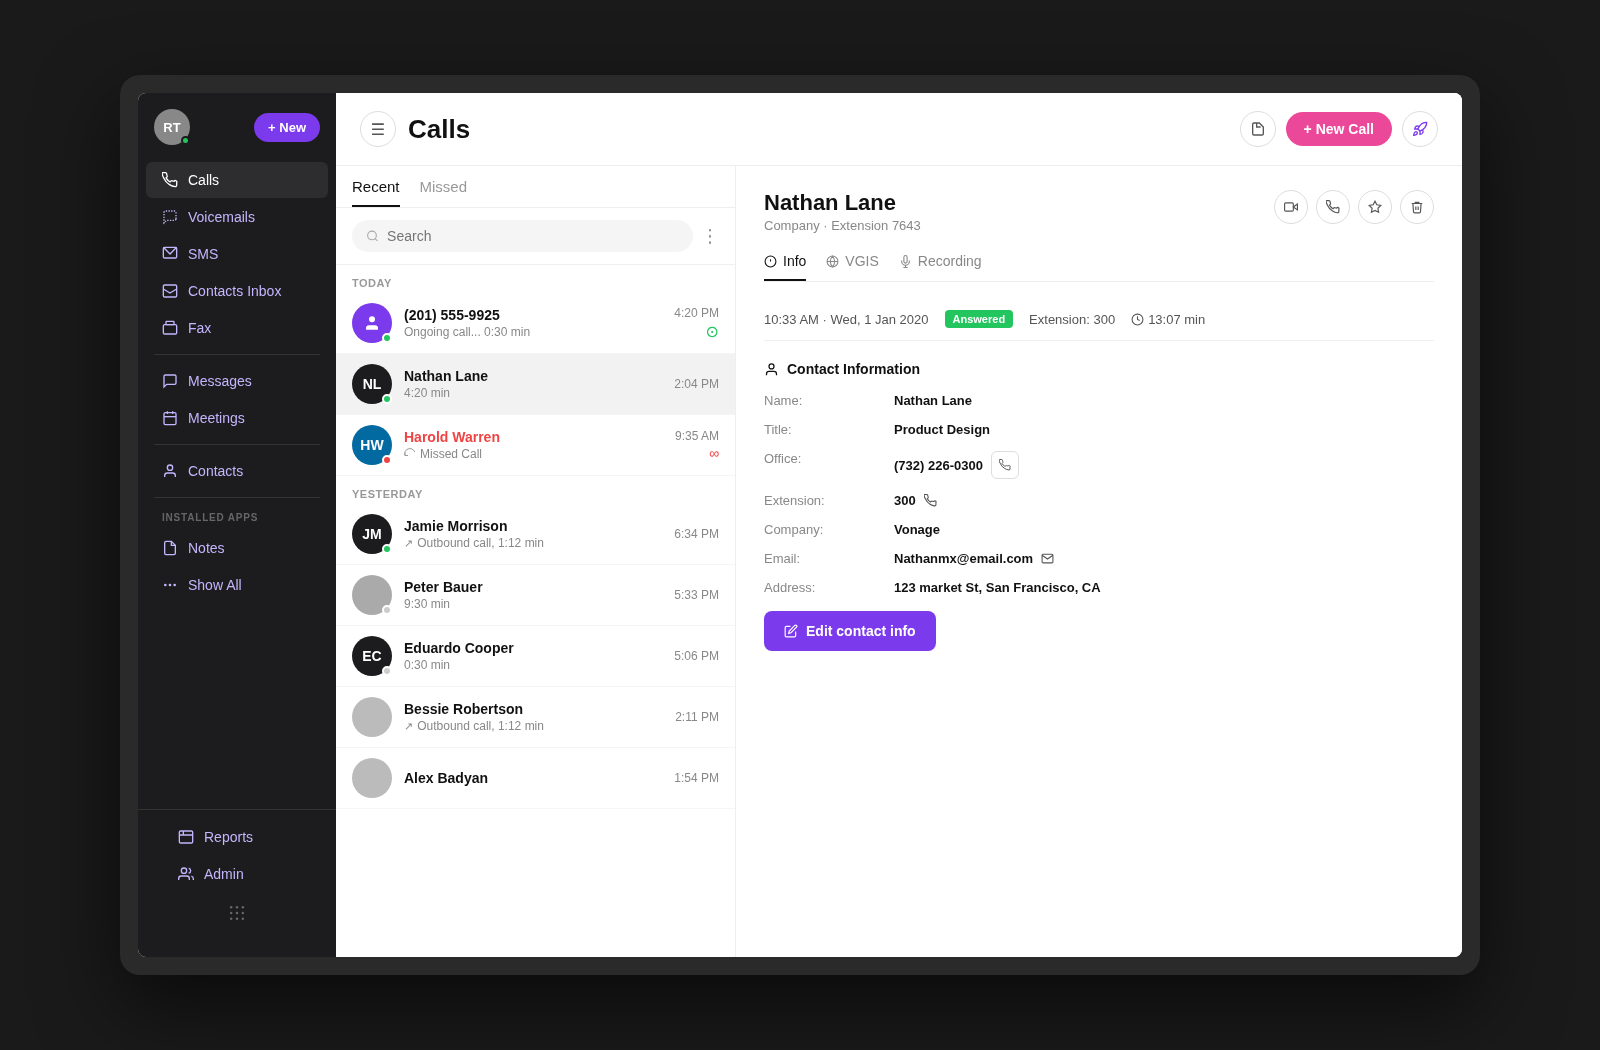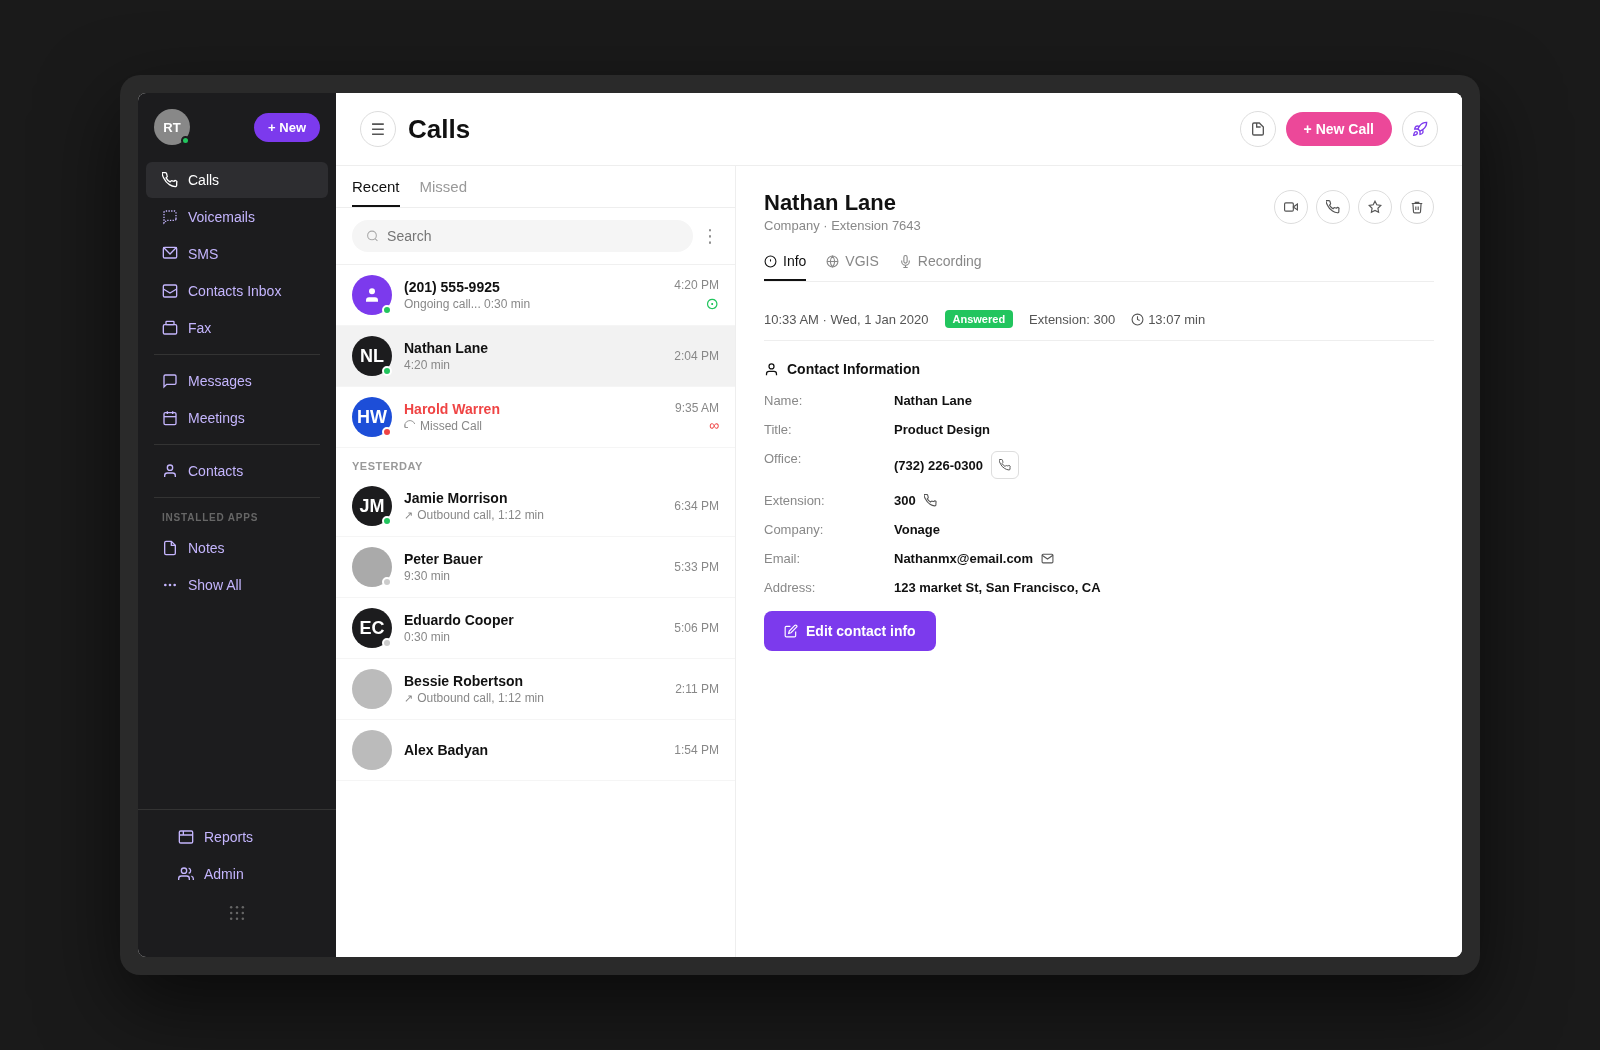--- a/index.html
+++ b/index.html
@@ -221,21 +221,21 @@
       border-bottom: 1px solid #f5f5f5;
     }
     .call-item.active { background: #f2f2f2; }
     .call-avatar {
       width: 40px;
       height: 40px;
       border-radius: 50%;
       display: flex;
       align-items: center;
       justify-content: center;
-      font-size: 18px;
+      font-size: 14px;
       font-weight: 700;
       color: #fff;
       flex-shrink: 0;
       position: relative;
     }
     .call-avatar-dot {
       width: 10px;
       height: 10px;
       border-radius: 50%;
       position: absolute;
@@ -516,20 +516,21 @@
               <svg width="14" height="14" viewBox="0 0 24 24" fill="none" stroke="#aaa" stroke-width="2">
                   <circle cx="11" cy="11" r="8"></circle>
                   <line x1="21" y1="21" x2="16.65" y2="16.65"></line>
                 </svg>
               <input class="search-input" type="text" placeholder="Search" style="">
             </div>
             <span class="more-btn">⋮</span>
           </div>
 
           <div class="calls-scroll">
+            <div class="date-label">TODAY</div>
 
             <div class="call-item">
               <div class="call-avatar" style="background:#7c3aed;">
                 <svg width="18" height="18" viewBox="0 0 24 24" fill="white">
                     <path d="M20 21v-2a4 4 0 00-4-4H8a4 4 0 00-4 4v2"></path>
                     <circle cx="12" cy="7" r="4"></circle>
                   </svg>
                 <span class="call-avatar-dot" style="background:#22c55e;"></span>
               </div>
               <div class="call-info">
@@ -552,21 +553,21 @@
               <div class="call-info">
                 <div class="call-name">Nathan Lane</div>
                 <div class="call-sub">
                   <span>4:20 min</span>
                 </div>
               </div>
               <div class="call-time">2:04 PM</div>
             </div>
 
             <div class="call-item">
-              <div class="call-avatar" style="background:#1d4ed8;">
+              <div class="call-avatar" style="background:#0369a1;">
                 <span>HW</span>
                 <span class="call-avatar-dot" style="background:#ef4444;"></span>
               </div>
               <div class="call-info">
                 <div class="call-name missed">Harold Warren</div>
                 <div class="call-sub">
                   <svg width="12" height="12" viewBox="0 0 24 24" fill="none" stroke="#999" stroke-width="2">
                       <polyline points="2,9 2,15 8,15"></polyline>
                       <path d="M21.5 8A10 10 0 002 15"></path>
                     </svg>

